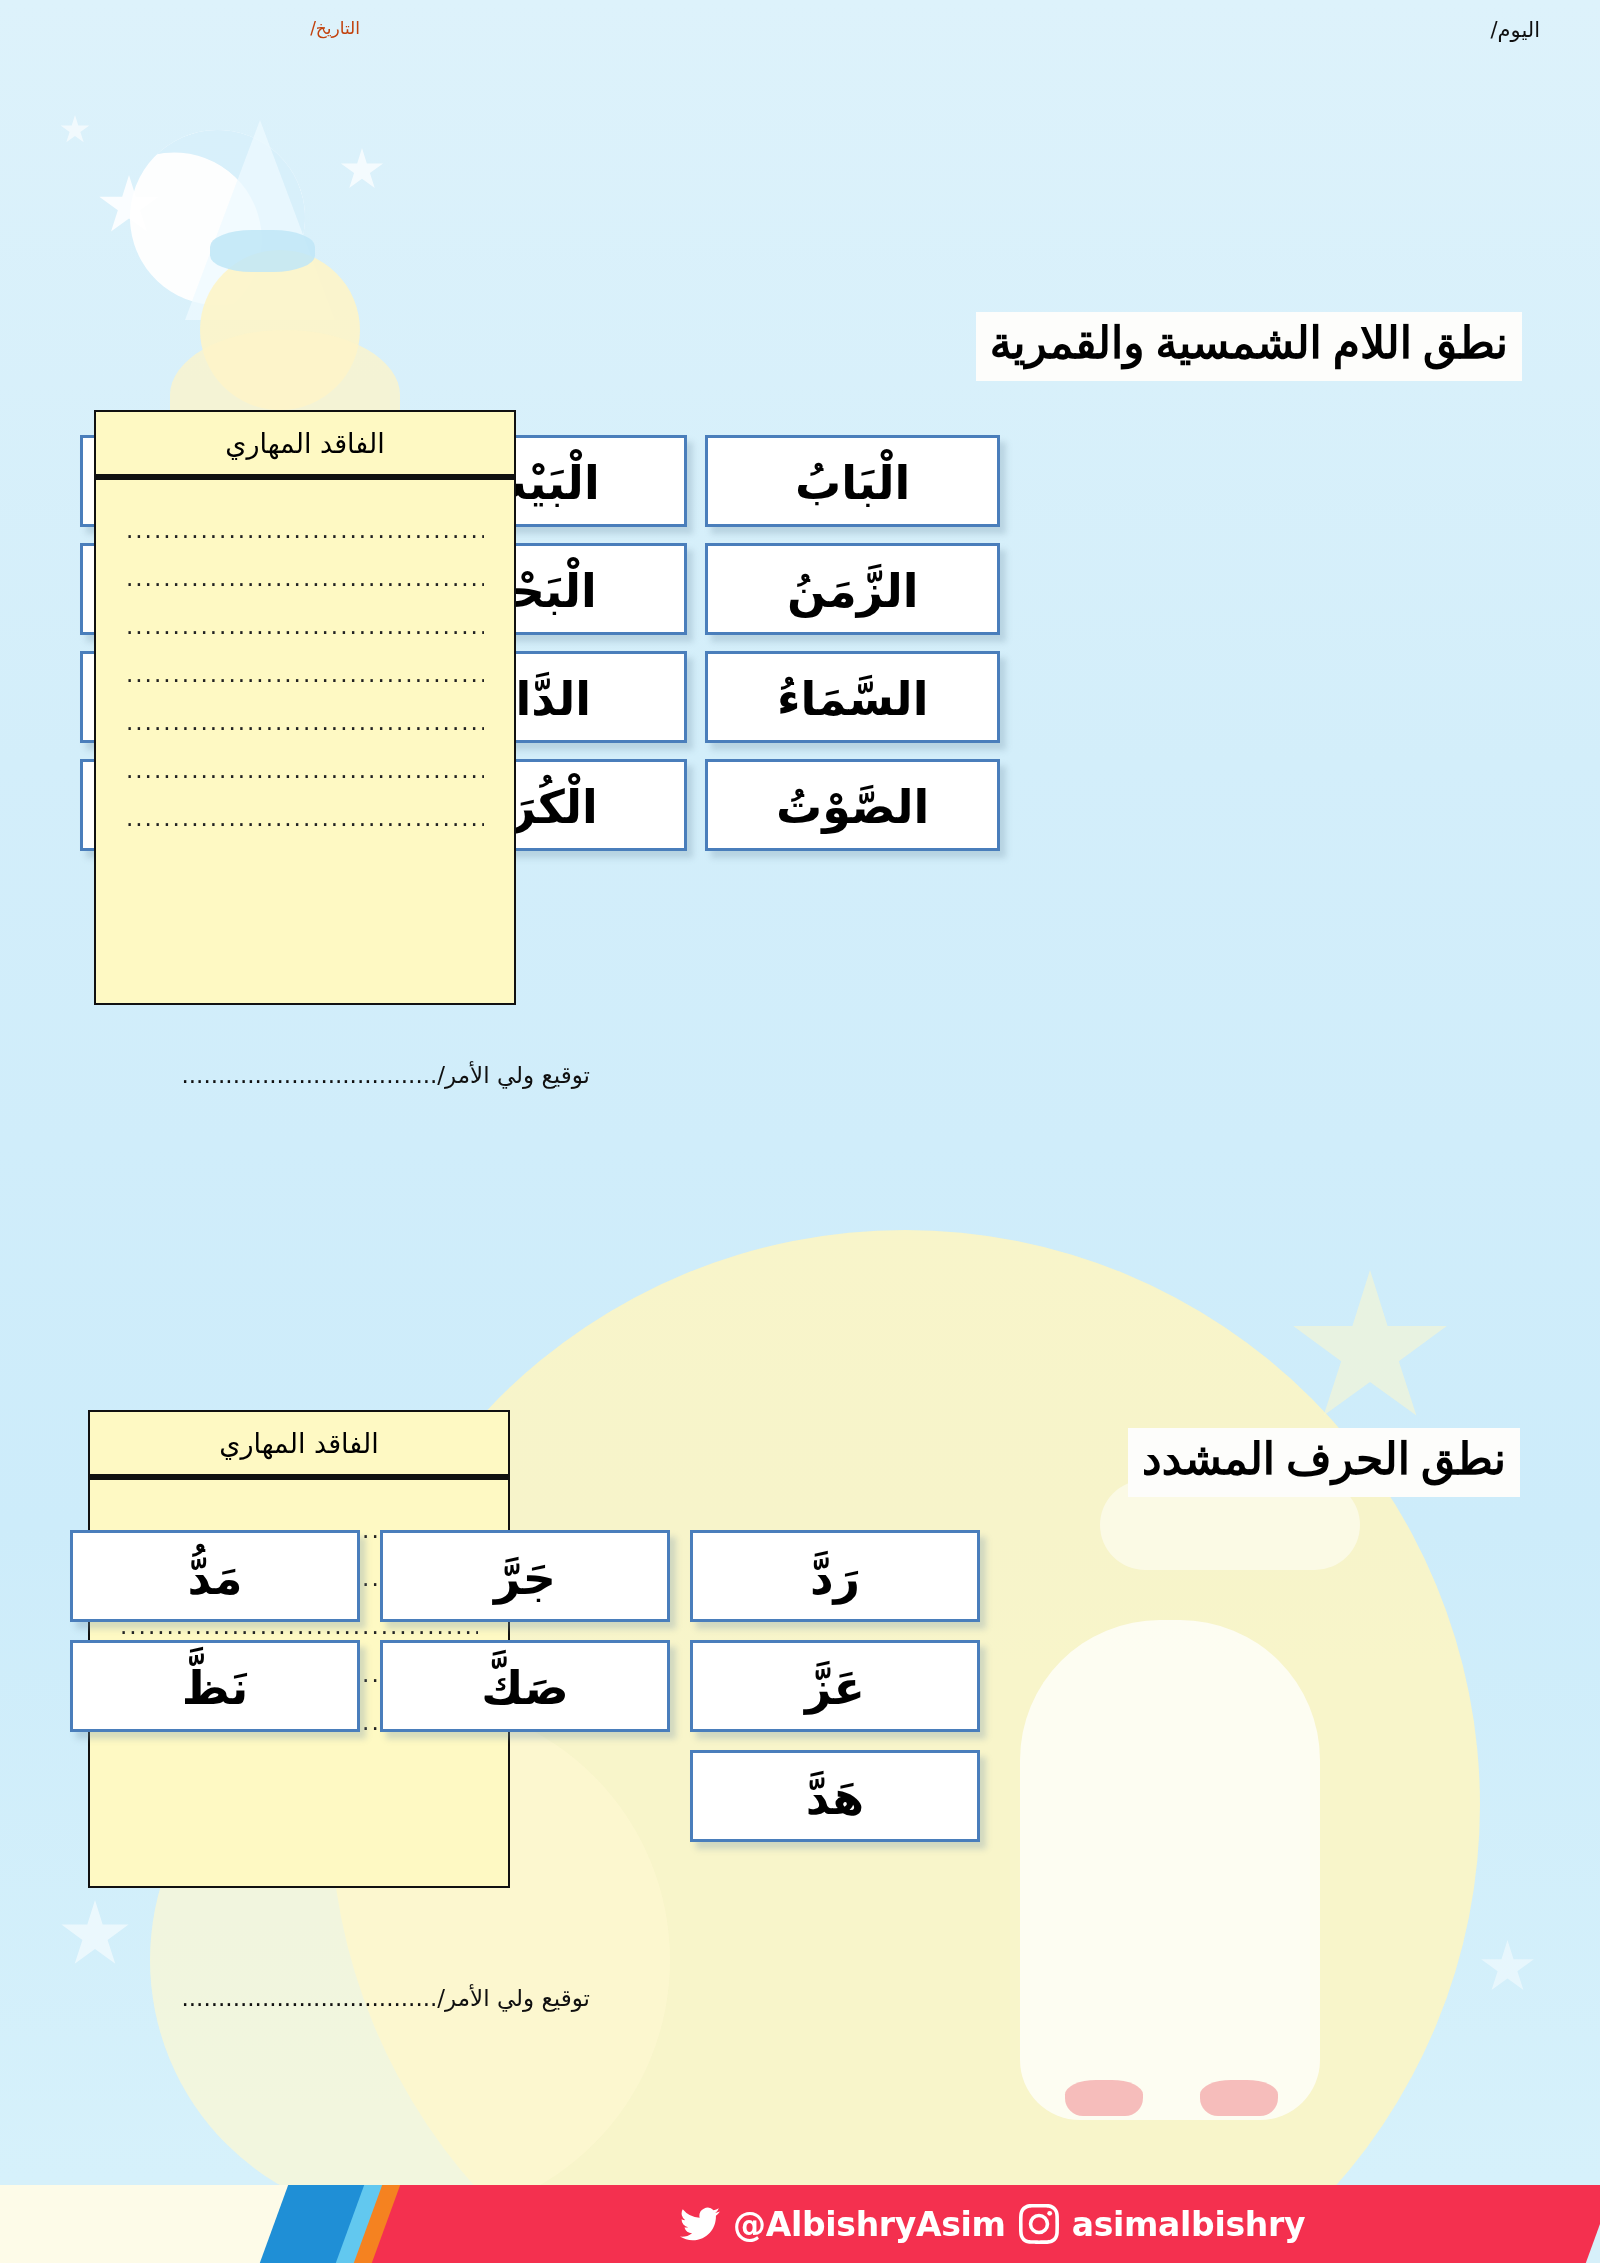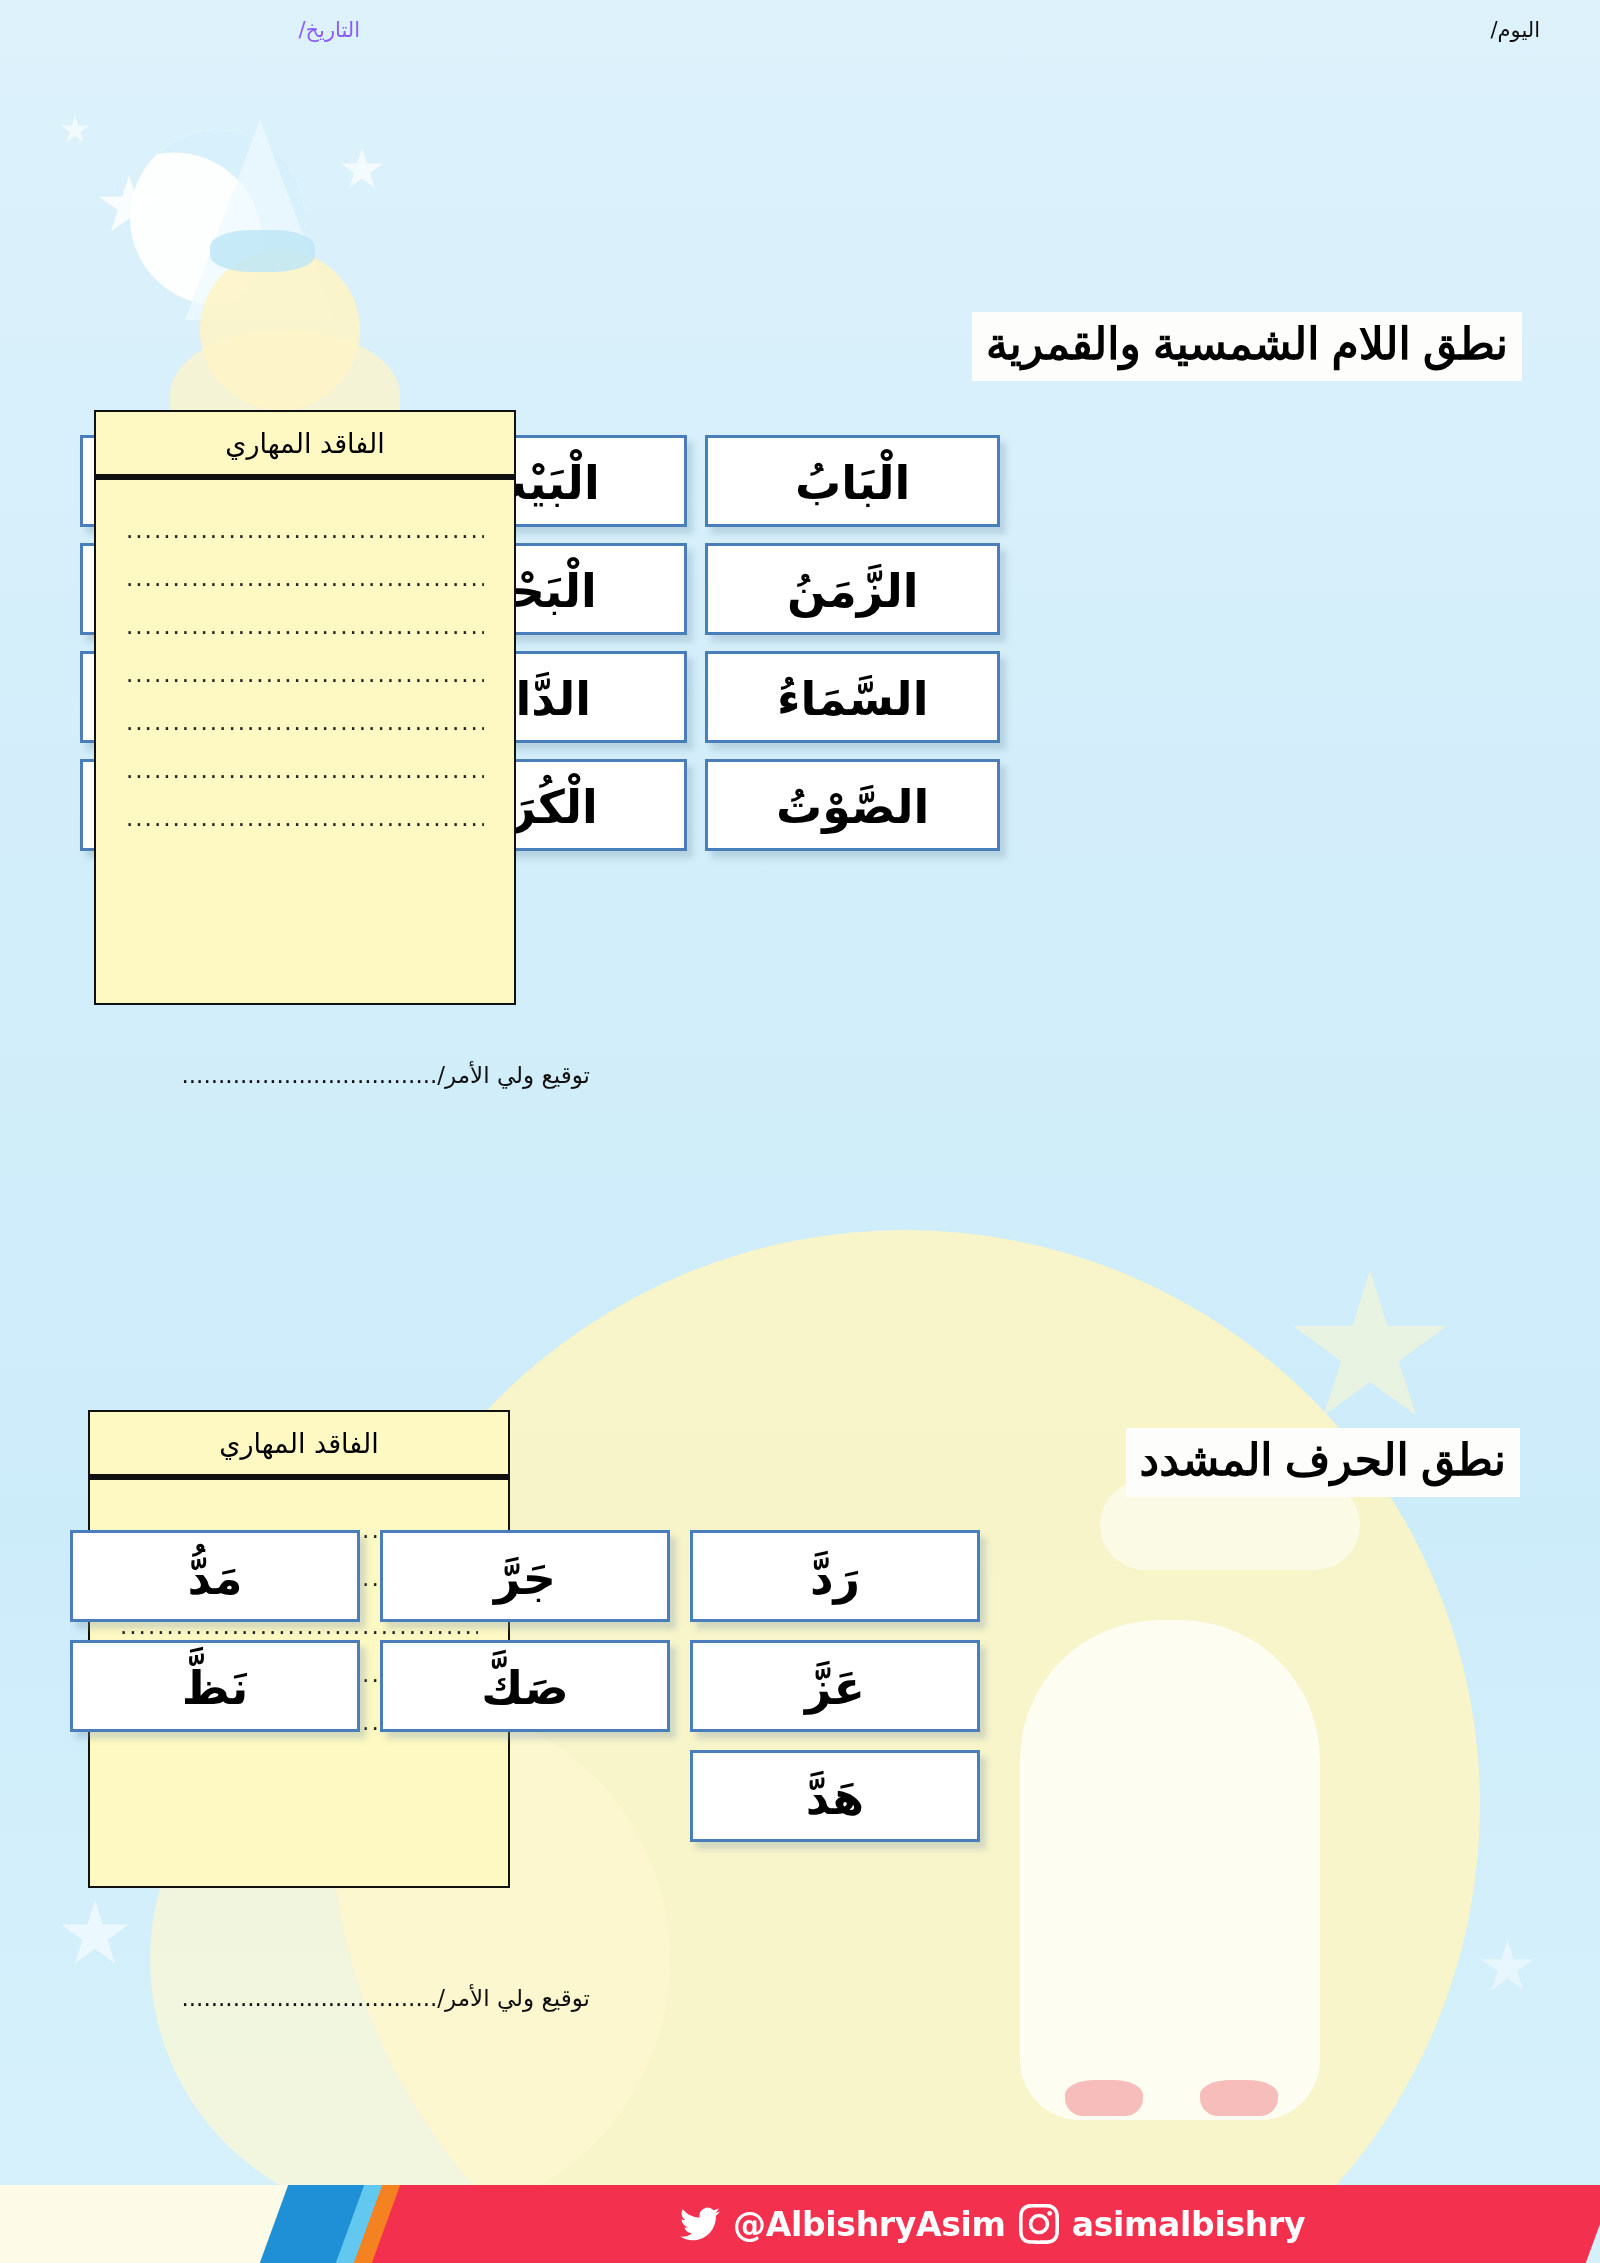--- a/index.html
+++ b/index.html
@@ -138,39 +138,39 @@
   .head-day {
     position: absolute;
     right: 60px; top: 0;
     font-size: 21px;
     color: #101010;
     font-family: "DejaVu Sans", "Liberation Sans", sans-serif;
   }
   .head-date {
     position: absolute;
     right: 1240px; top: 0;
-    font-size: 21px;
-    color: #8b5cf6;
+    font-size: 17px;
+    color: #c2410c;
   }
 
   
   .section { position: absolute; z-index: 4; }
   #section-1 { top: 290px;  left: 0; width: 1600px; }
   #section-2 { top: 1410px; left: 0; width: 1600px; }
 
   .section-title {
     position: absolute;
     background: #fdfdfb;
     color: #000;
     font-size: 44px;
     font-weight: 700;
     line-height: 1.25;
     padding: 4px 14px 10px 14px;
     white-space: nowrap;
-    font-family: Liberation Sans, sans-serif;
+    font-family: Liberation Serif, serif;
   }
   #section-1 .section-title { right: 78px; top: 22px; }
   #section-2 .section-title { right: 80px; top: 18px; }
 
   
   .card-grid {
     position: absolute;
     display: grid;
     grid-template-columns: repeat(3, 1fr);
     direction: rtl;

